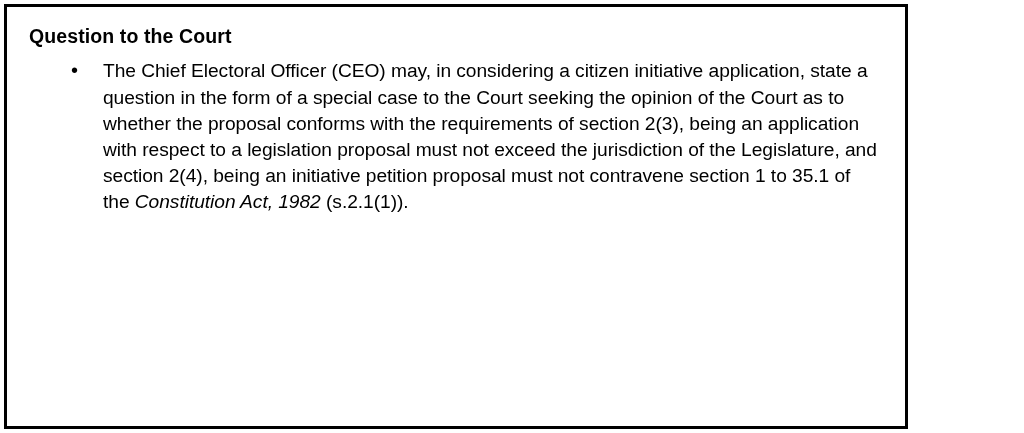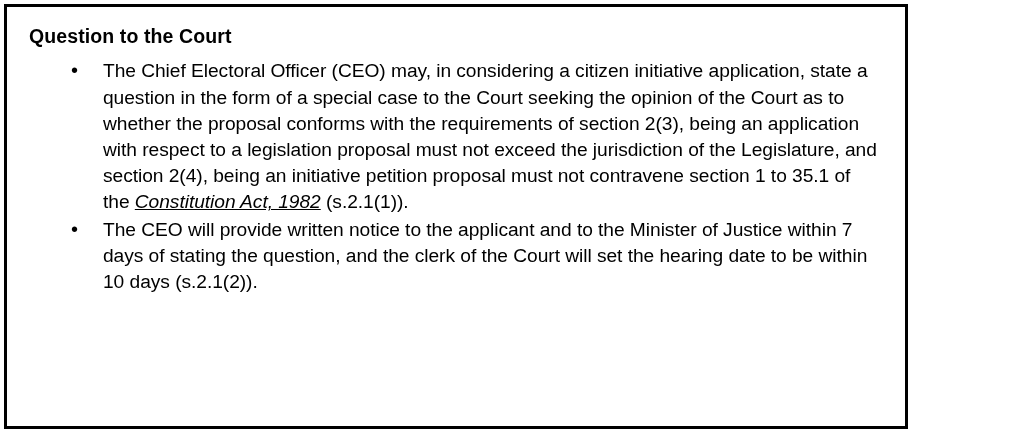--- a/index.html
+++ b/index.html
@@ -53,27 +53,25 @@
   ul.bullets > li::before {
     content: "\2022";
     position: absolute;
     left: 6px;
     top: -1px;
     font-size: 20px;
     line-height: 1.365;
   }
   .italic {
     font-style: italic;
-    text-decoration: underline;
   }
 </style>
 </head>
 <body>
 
 <div class="page">
   <div class="frame">
     <div class="heading">Question to the Court</div>
     <ul class="bullets">
         <li><span>The Chief Electoral Officer (CEO) may, in considering a citizen initiative application, state a question in the form of a special case to the Court seeking the opinion of the Court as to whether the proposal conforms with the requirements of section 2(3), being an application with respect to a legislation proposal must not exceed the jurisdiction of the Legislature, and section 2(4), being an initiative petition proposal must not contravene section 1 to 35.1 of the </span><span class="italic">Constitution Act, 1982</span><span> (s.2.1(1)).</span></li>
-        <li><span>The CEO will provide written notice to the applicant and to the Minister of Justice within 7 days of stating the question, and the clerk of the Court will set the hearing date to be within 10 days (s.2.1(2)).</span></li>
       </ul>
   </div>
 </div>
 
 </body></html>

